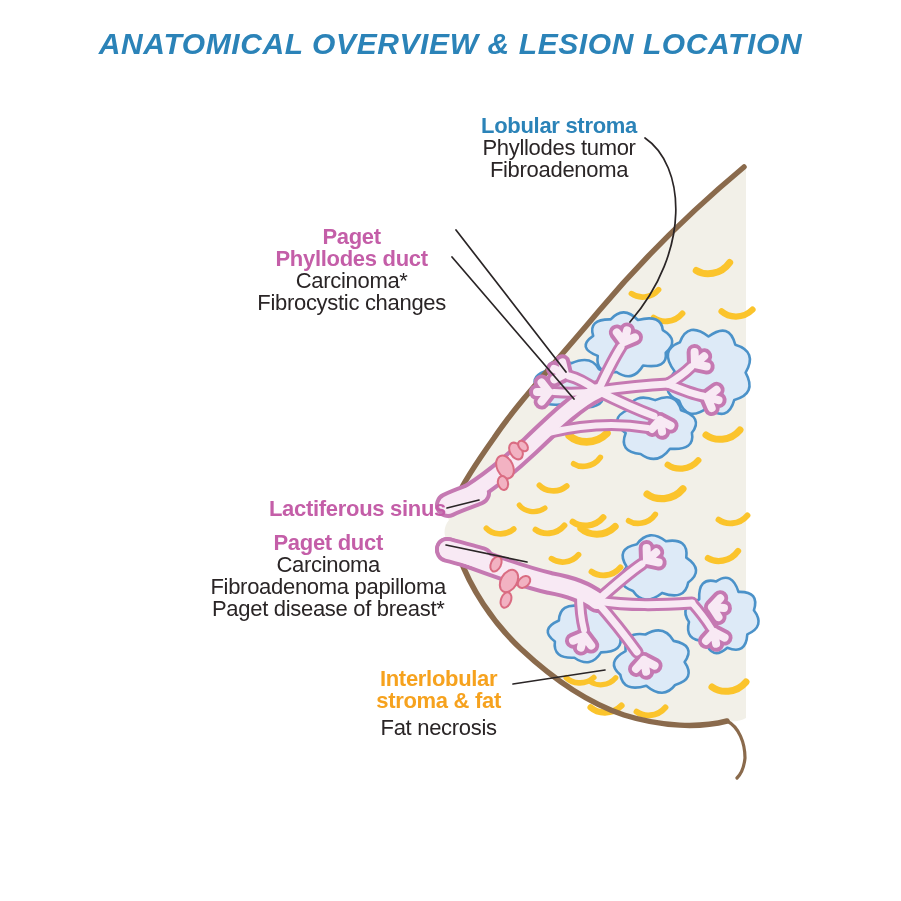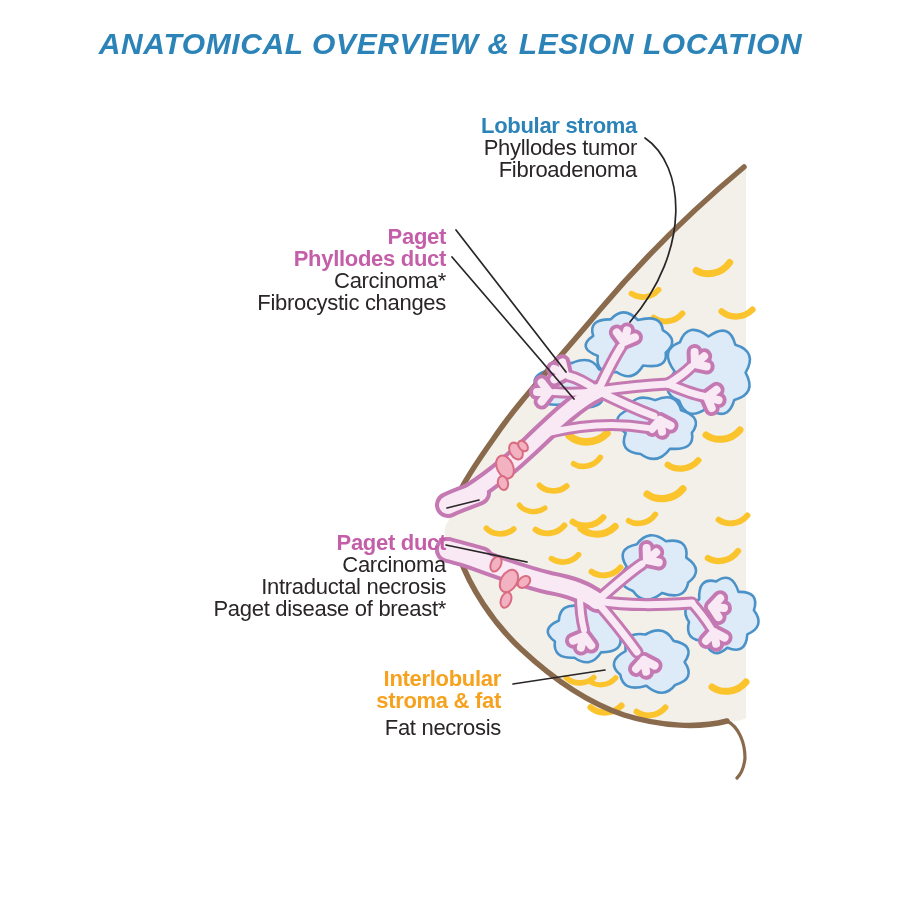--- a/index.html
+++ b/index.html
@@ -2,21 +2,21 @@
 <html><head>
 <meta charset="utf-8">
 <style>
   html,body{margin:0;padding:0;background:#ffffff;}
   .stage{position:relative;width:901px;height:786px;background:#fff;overflow:hidden;
          font-family:"Liberation Sans",sans-serif;}
   svg{position:absolute;left:0;top:0;}
   .title{position:absolute;left:0;right:0;top:27px;text-align:center;
          font:italic 700 30px/1.15 "Liberation Sans",sans-serif;
          letter-spacing:.6px;color:var(--blue,#2b83b8);}
-  .ann{position:absolute;text-align:right;white-space:nowrap;
+  .ann{position:absolute;text-align:center;white-space:nowrap;
        font-size:22px;line-height:22px;letter-spacing:-.3px;color:var(--ink,#2a2526);}
   .structure{font-weight:700;}
   .c-blue{color:var(--blue,#2b83b8);}
   .c-pink{color:var(--pink,#c45ea8);}
   .c-orange{color:var(--orange,#f6a21e);}
   .gap-top{margin-top:5px;}
   .fill{fill:var(--cream,#f2f0e8);}
   .skin{stroke:var(--brown,#8a6a4c);fill:none;stroke-linecap:round;}
   .leader{stroke:var(--ink,#2a2526);stroke-width:1.7;fill:none;stroke-linecap:round;}
 </style>
@@ -159,25 +159,28 @@
     <div>Fibroadenoma</div>
   </div>
 
   <div class="ann" style="right:455px;top:226px;">
     <div class="structure c-pink">Paget</div>
     <div class="structure c-pink">Phyllodes duct</div>
     <div>Carcinoma*</div>
     <div>Fibrocystic changes</div>
   </div>
 
+  <div class="ann" style="right:455px;top:498px;">
+    <div class="structure c-pink">Lactiferous sinus</div>
+  </div>
 
   <div class="ann" style="right:455px;top:532px;">
     <div class="structure c-pink">Paget duct</div>
     <div>Carcinoma</div>
-    <div>Intraductal necrosis</div>
+    <div>Fibroadenoma papilloma</div>
     <div>Paget disease of breast*</div>
   </div>
 
   <div class="ann" style="right:400px;top:668px;">
     <div class="structure c-orange">Interlobular</div>
     <div class="structure c-orange">stroma &amp; fat</div>
     <div class="gap-top">Fat necrosis</div>
   </div>
 
 </div>

